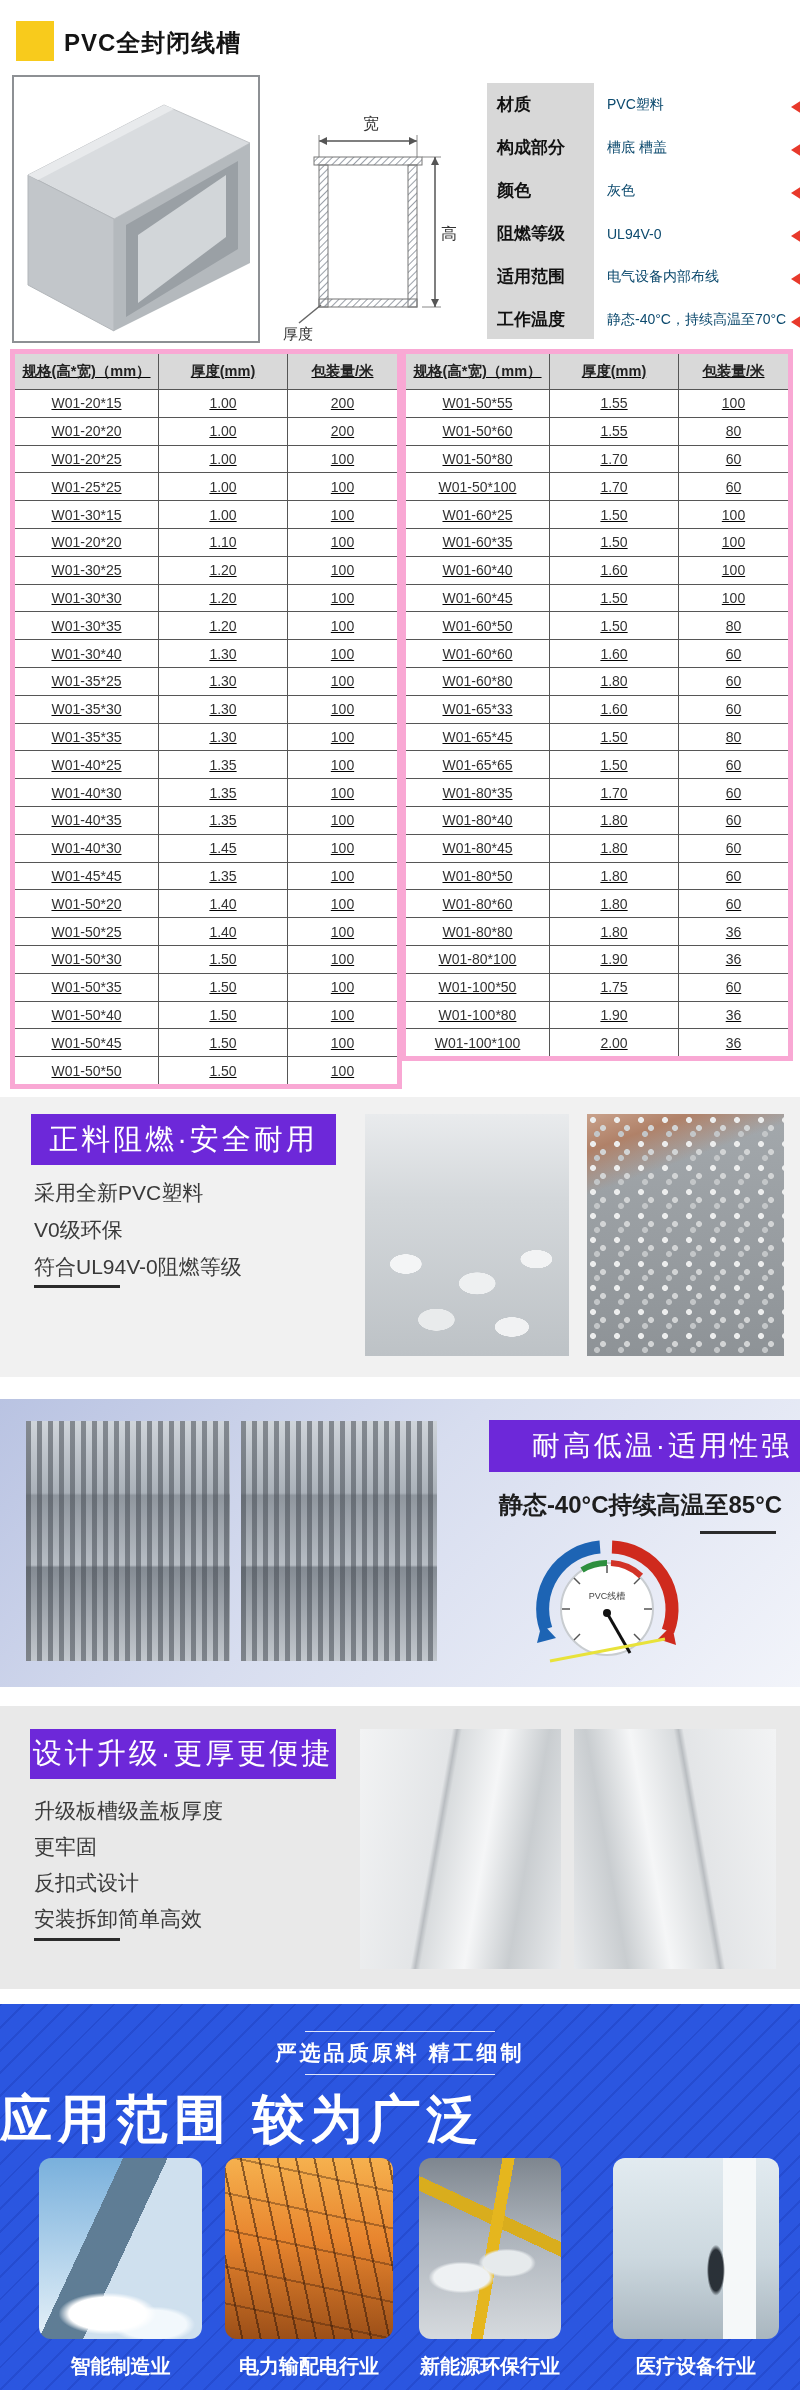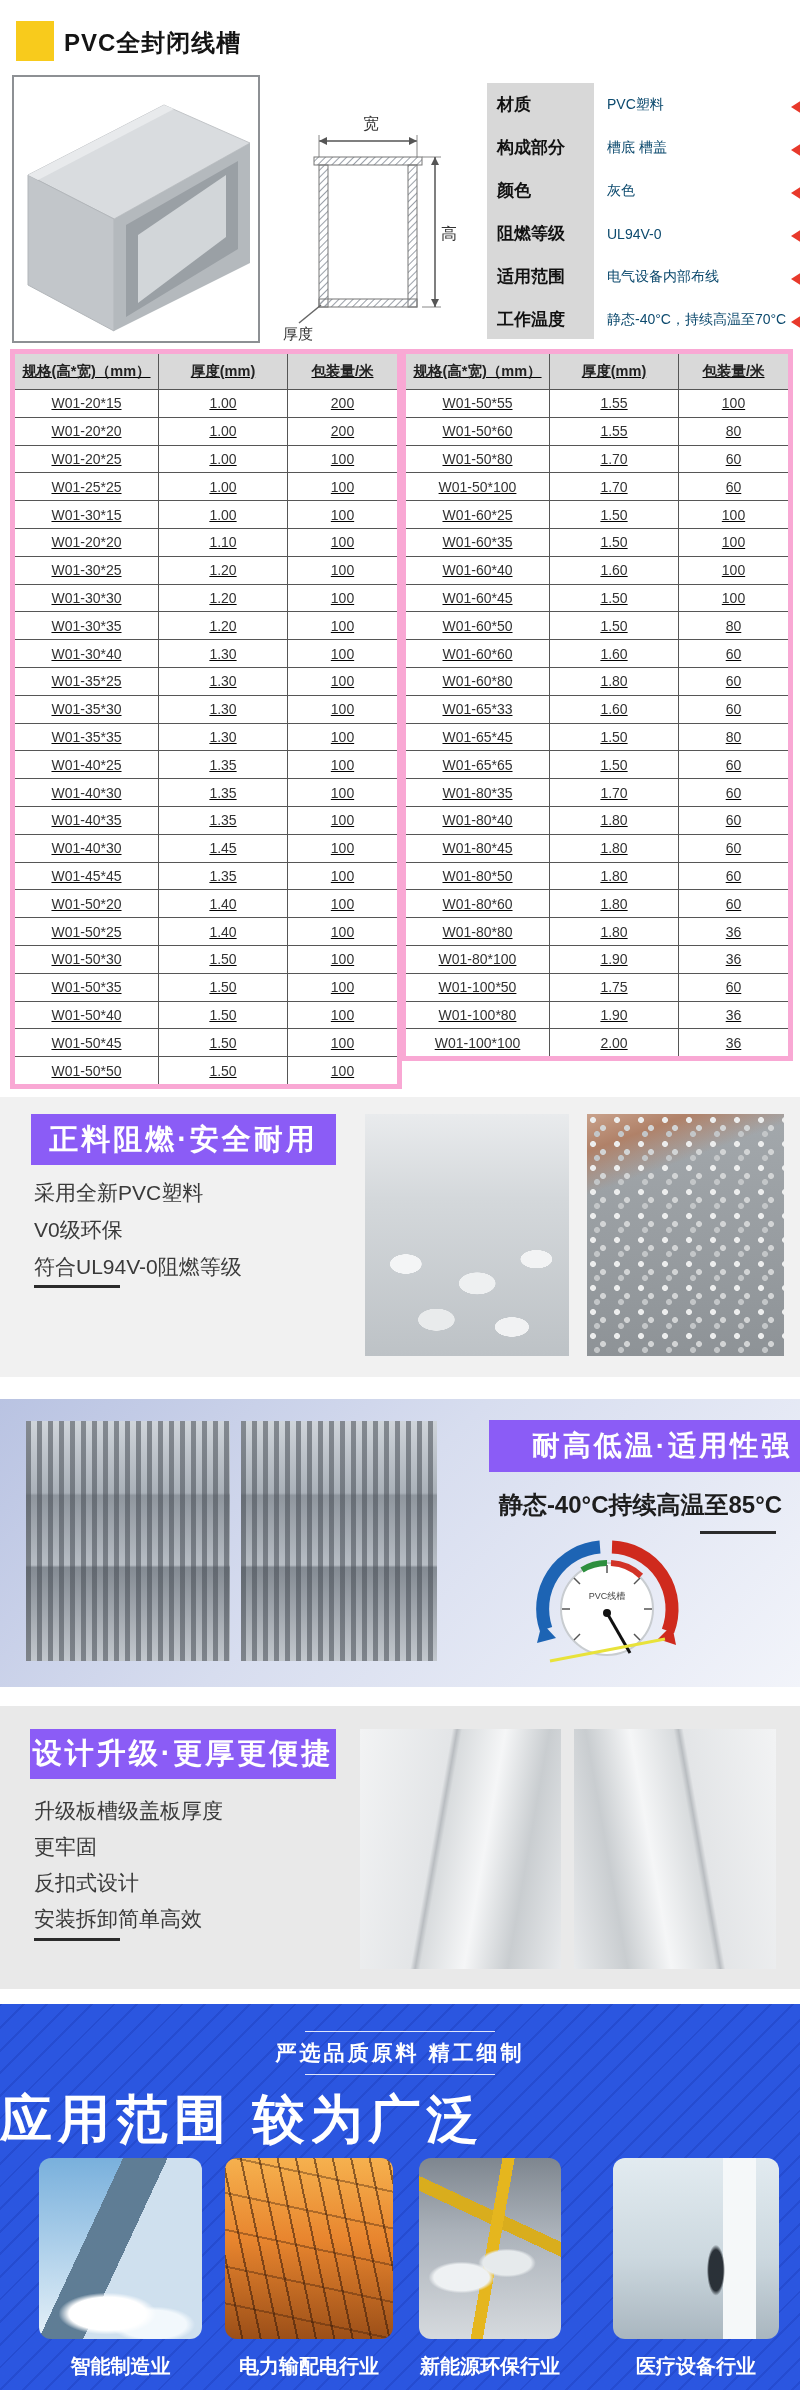--- a/index.html
+++ b/index.html
@@ -27,22 +27,22 @@
   .size-table-wrap{left:10px;top:338px;width:780px;display:flex;align-items:flex-start;}
   table.spec{border-collapse:collapse;border:5px solid #f9a8d4;table-layout:fixed;text-decoration:underline;}
   table.spec th{background:#d9d9d9;font-size:14.5px;font-weight:bold;color:#222;height:35px;}
   table.spec td{font-size:14px;color:#333;text-align:center;height:26.8px;background:#fff;}
   table.spec th,table.spec td{border:1px solid #565656;padding:0;}
   #table-left{width:389px;}
   #table-right{width:389px;margin-left:-1px;}
   col.c1{width:146px;} col.c2{width:129px;} col.c3{width:112px;}
 
   
-  .sec-title{display:flex;align-items:center;justify-content:center;background:#8b5cf6;color:#fff;
-             font-weight:bold;font-size:29px;letter-spacing:3px;}
+  .sec-title{display:flex;align-items:center;justify-content:center;background:#6d28d9;color:#fff;
+             font-weight:normal;font-size:29px;letter-spacing:3px;}
   .feature-line{position:absolute;font-size:21px;color:#3a3a3a;white-space:nowrap;}
   .short-rule{background:#2b2b2b;height:3px;}
   .ph{position:absolute;overflow:hidden;}
 
   
   .sec-flame{left:0;top:1086px;width:800px;height:280px;background:#f1f1f1;}
   
   .sec-temp{left:0;top:1388px;width:800px;height:288px;
             background:linear-gradient(135deg,#b9c3e2 0%,#d7ddef 45%,#f2f4fa 100%);}
   .temp-line{position:absolute;left:489px;top:1478px;width:303px;text-align:center;

